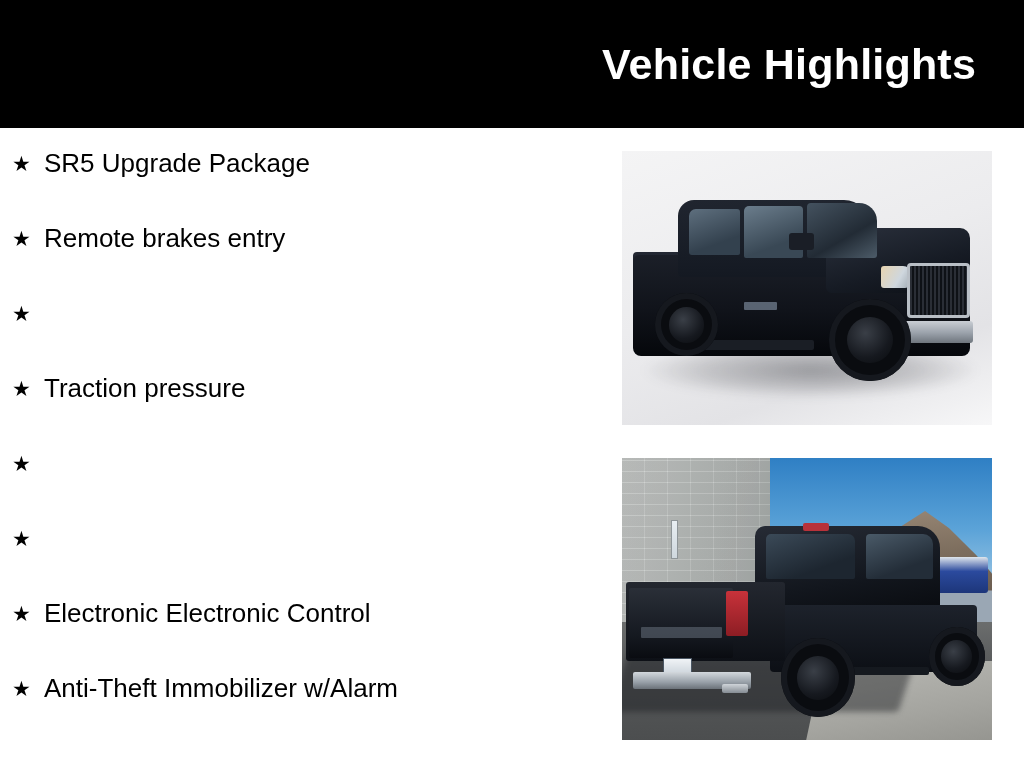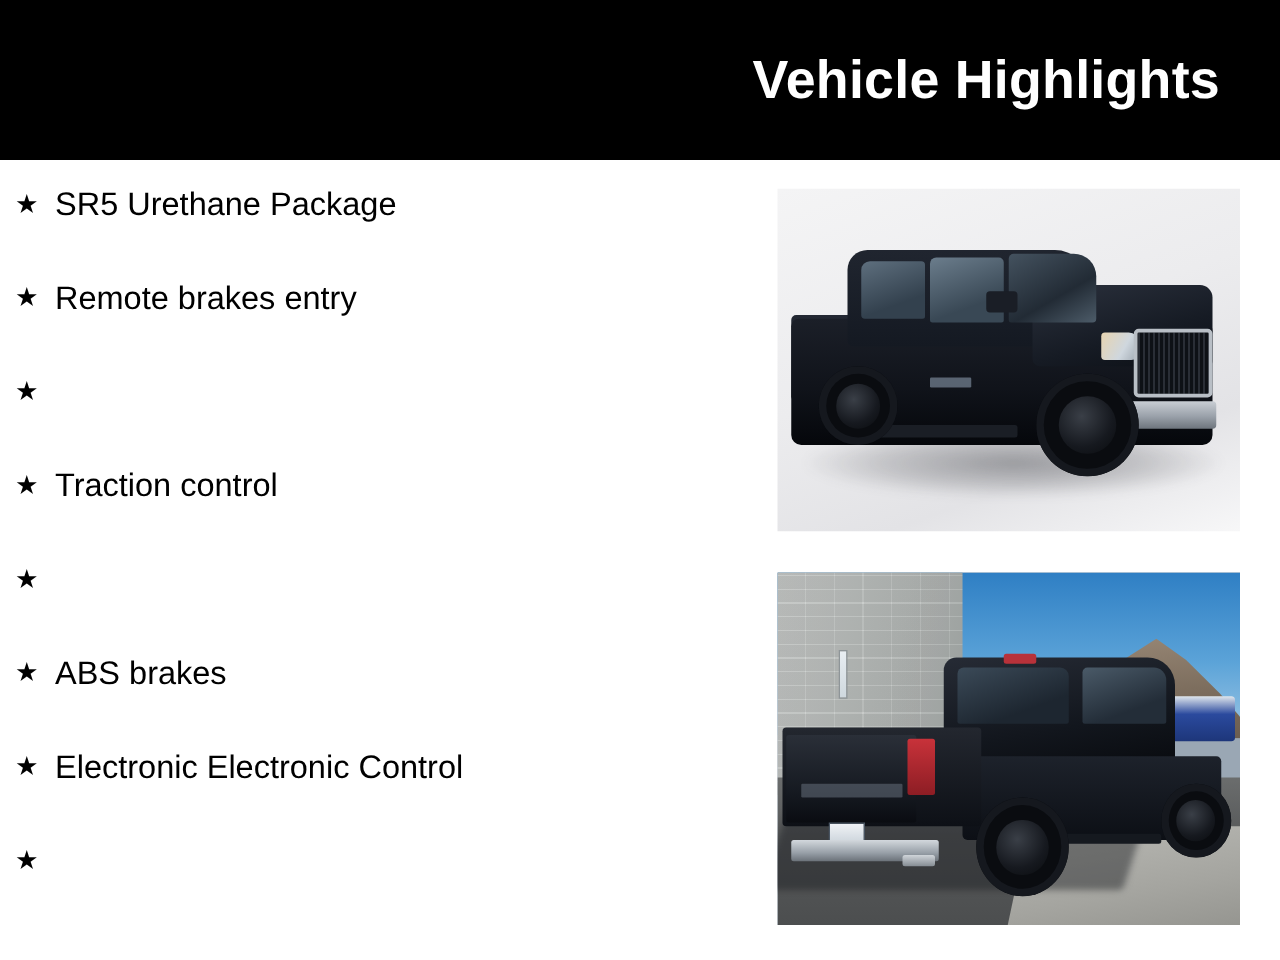--- a/index.html
+++ b/index.html
@@ -320,53 +320,53 @@
 <div class="slide">
 
   <div class="header">
     <div class="header-title">Vehicle Highlights</div>
   </div>
 
   <div class="features">
 
     <div class="feature-item">
       <span class="bullet-star">★</span>
-      <span class="feature-text">SR5 Urethane Package</span>
+      <span class="feature-text">SR5 Upgrade Package</span>
     </div>
 
     <div class="feature-item">
       <span class="bullet-star">★</span>
       <span class="feature-text">Remote brakes entry</span>
     </div>
 
     <div class="feature-item">
       <span class="bullet-star">★</span>
     </div>
 
     <div class="feature-item">
       <span class="bullet-star">★</span>
-      <span class="feature-text">Traction control</span>
-    </div>
-
-    <div class="feature-item">
-      <span class="bullet-star">★</span>
-    </div>
-
-    <div class="feature-item">
-      <span class="bullet-star">★</span>
-      <span class="feature-text">ABS brakes</span>
+      <span class="feature-text">Traction pressure</span>
+    </div>
+
+    <div class="feature-item">
+      <span class="bullet-star">★</span>
+    </div>
+
+    <div class="feature-item">
+      <span class="bullet-star">★</span>
     </div>
 
     <div class="feature-item">
       <span class="bullet-star">★</span>
       <span class="feature-text">Electronic Electronic Control</span>
     </div>
 
     <div class="feature-item">
       <span class="bullet-star">★</span>
+      <span class="feature-text">Anti-Theft Immobilizer w/Alarm</span>
     </div>
 
   </div>
 
   <div class="photo photo-top" title="Black Toyota Tundra CrewMax pickup, front three-quarter view on white studio background">
     <div class="studio-shadow"></div>
     <div class="t-bed"></div>
     <div class="t-body"></div>
     <div class="t-cab"></div>
     <div class="t-hood"></div>

